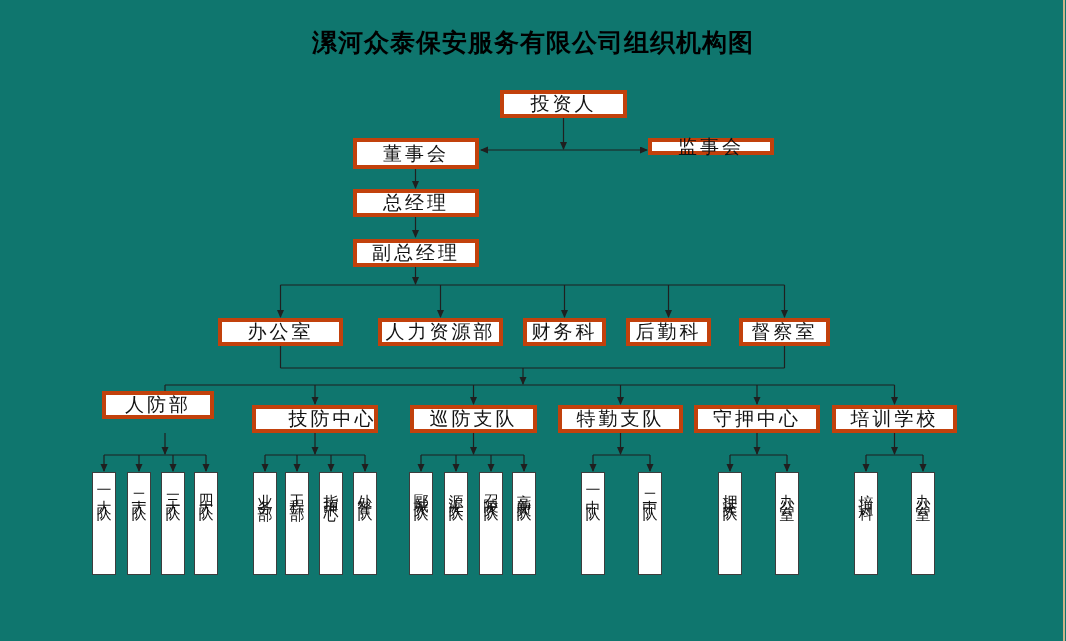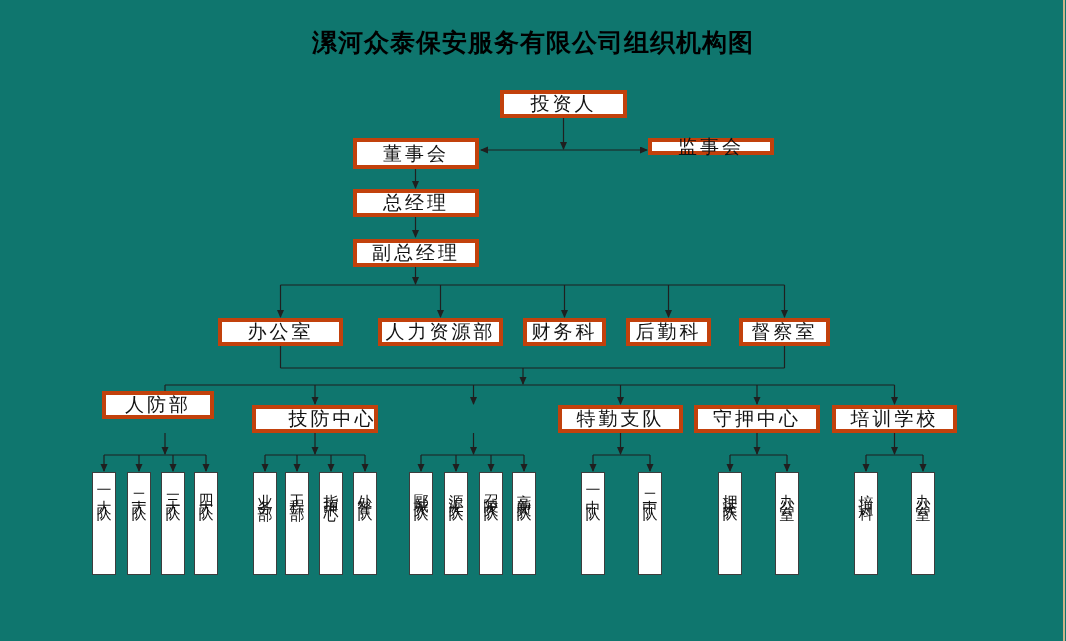--- a/index.html
+++ b/index.html
@@ -130,20 +130,21 @@
   <div class="box" style="left:353px;top:189px;width:126px;height:28px;">总经理</div>
 
   <div class="box" style="left:218px;top:318px;width:125px;height:28px;">办公室</div>
   <div class="box" style="left:378px;top:318px;width:125px;height:28px;">人力资源部</div>
   <div class="box" style="left:523px;top:318px;width:83px;height:28px;">财务科</div>
   <div class="box" style="left:626px;top:318px;width:85px;height:28px;">后勤科</div>
   <div class="box" style="left:739px;top:318px;width:91px;height:28px;">督察室</div>
 
   <div class="box" style="left:102px;top:391px;width:112px;height:28px;">人防部</div>
   <div class="box" style="left:252px;top:405px;width:126px;height:28px;padding-left:35px;">技防中心</div>
+  <div class="box" style="left:410px;top:405px;width:127px;height:28px;">巡防支队</div>
   <div class="box" style="left:694px;top:405px;width:126px;height:28px;">守押中心</div>
   <div class="box" style="left:558px;top:405px;width:125px;height:28px;">特勤支队</div>
   <div class="box" style="left:832px;top:405px;width:125px;height:28px;">培训学校</div>
 
   <div class="vbox" style="left:92px;top:472px;">一大队</div>
   <div class="vbox" style="left:127px;top:472px;">二大队</div>
   <div class="vbox" style="left:161px;top:472px;">三大队</div>
   <div class="vbox" style="left:194px;top:472px;">四大队</div>
 
   <div class="vbox" style="left:253px;top:472px;">业务部</div>

